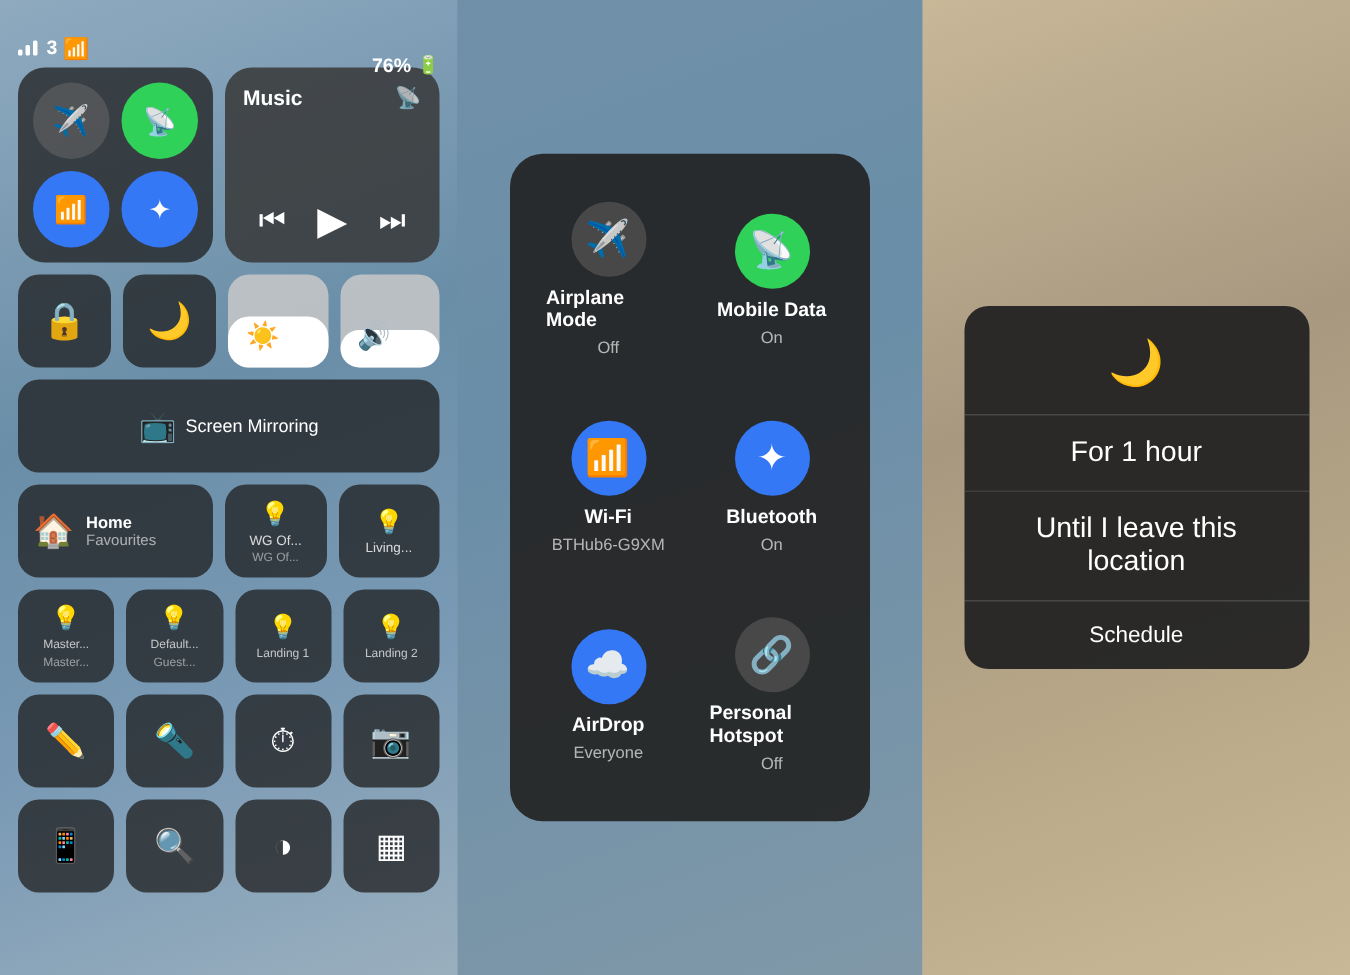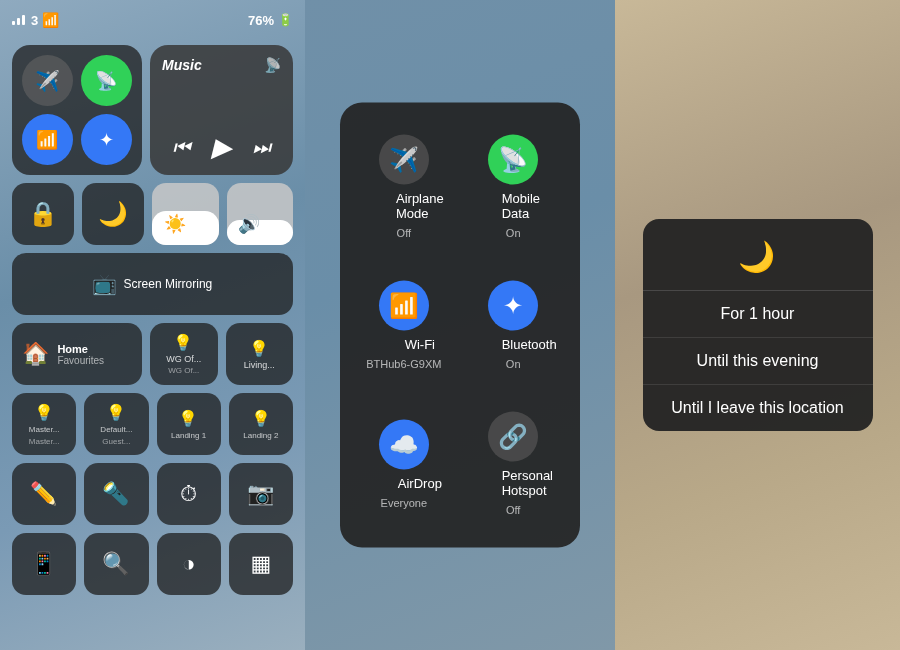--- a/index.html
+++ b/index.html
@@ -57,21 +57,21 @@
       right: 12px;
       display: flex;
       justify-content: space-between;
       align-items: center;
       color: white;
       font-size: 13px;
       font-weight: 600;
       z-index: 10;
     }
     .status-left { display: flex; align-items: center; gap: 4px; }
-    .status-right { display: flex; align-items: flex-start; gap: 4px; }
+    .status-right { display: flex; align-items: flex-start; gap: 4px; margin-top: 24px; }
     .signal-bars { display: flex; align-items: flex-end; gap: 2px; }
     .signal-bar { background: white; width: 3px; border-radius: 1px; }
 
     
     .cc-grid {
       position: absolute;
       top: 45px;
       left: 12px;
       right: 12px;
     }
@@ -257,21 +257,21 @@
     }
     .exp-tile .tile-icon {
       width: 50px;
       height: 50px;
       border-radius: 50%;
       display: flex;
       align-items: center;
       justify-content: center;
       font-size: 24px;
     }
-    .exp-tile .tile-name { font-size: 13px; font-weight: 400; margin-left: 32px; }
+    .exp-tile .tile-name { font-size: 13px; font-weight: 700; }
     .exp-tile .tile-status { font-size: 11px; color: rgba(255,255,255,0.65); }
 
     .tile-inactive .tile-icon { background: rgba(80,80,80,0.8); }
     .tile-active-green .tile-icon { background: #30d158; }
     .tile-active-blue .tile-icon { background: #3478f6; }
 
     
     .dnd-popup {
       position: absolute;
       top: 50%;
@@ -291,21 +291,21 @@
       gap: 6px;
     }
     .dnd-moon { font-size: 30px; color: white; }
     .dnd-title { font-size: 17px; font-weight: 600; color: white; }
 
     .dnd-options {
       border-top: 1px solid rgba(255,255,255,0.15);
     }
     .dnd-option {
       padding: 14px 16px;
-      font-size: 16px;
+      font-size: 19px;
       color: white;
       cursor: pointer;
       border-bottom: 1px solid rgba(255,255,255,0.1);
       text-align: center;
     }
     .dnd-option:last-child { border-bottom: none; text-align: center; }
 
     .dnd-schedule {
       padding: 14px 16px;
       font-size: 15px;
@@ -362,21 +362,21 @@
 
         <div class="cc-btn active-blue">
           <span style="color:white;font-size:18px;">📶</span>
         </div>
 
         <div class="cc-btn active-blue">
           <span style="color:white;font-size:18px;">✦</span>
         </div>
       </div>
 
-      <div class="music-block" style="position:relative;font-style:italic;">
+      <div class="music-block" style="position:relative;">
         <div style="display:flex;justify-content:space-between;align-items:center;">
           <span class="music-title">Music</span>
           <span style="color:rgba(255,255,255,0.7);font-size:14px;">📡</span>
         </div>
         <div class="music-controls">
           <span class="music-btn">⏮</span>
           <span class="music-btn play">▶</span>
           <span class="music-btn">⏭</span>
         </div>
       </div>
@@ -529,19 +529,19 @@
 
 <div class="panel-3">
   <div class="dnd-popup">
 
     <div class="dnd-header">
       <span class="dnd-moon">🌙</span>
     </div>
 
     <div class="dnd-options">
       <div class="dnd-option">For 1 hour</div>
-      <div class="dnd-option">Until this evening</div>
       <div class="dnd-option">Until I leave this location</div>
     </div>
 
+    <div class="dnd-schedule">Schedule</div>
 
   </div>
 </div>
 
 </body></html>

